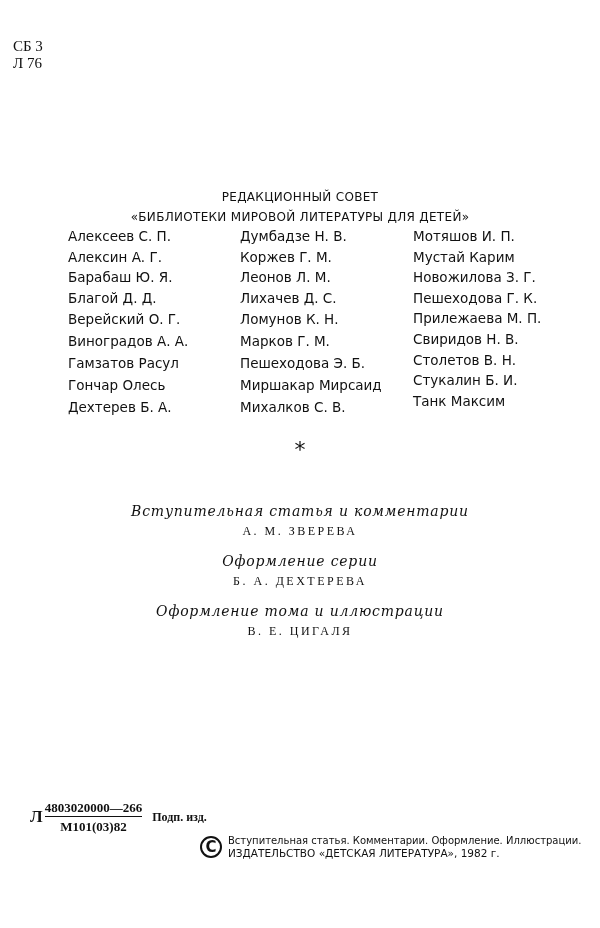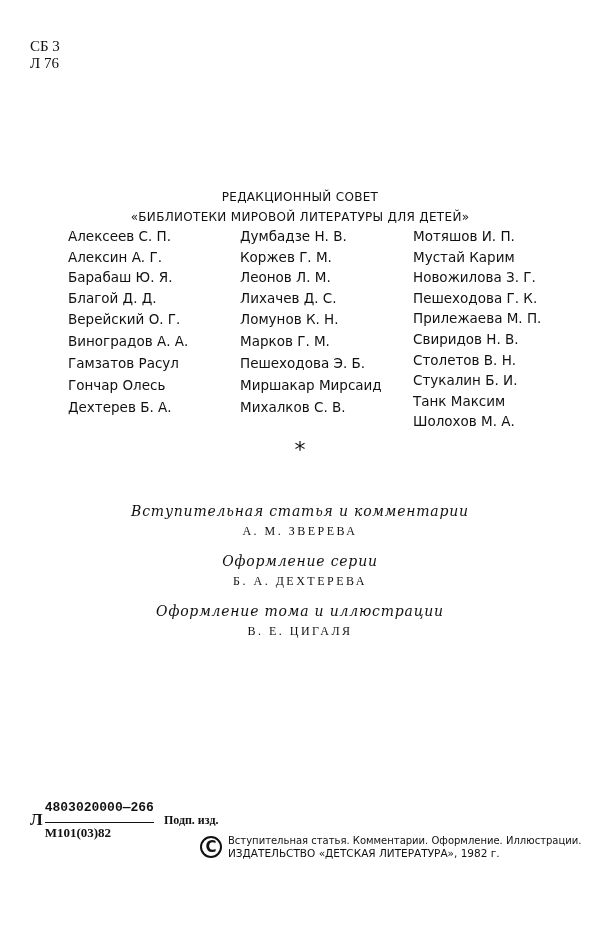--- a/index.html
+++ b/index.html
@@ -3,33 +3,33 @@
   <meta charset="utf-8">
   <style>
     html, body { margin: 0; padding: 0; }
     body {
       width: 600px; height: 928px;
       background: #ffffff; color: #111111;
       font-family: "DejaVu Serif", "Liberation Serif", serif;
       position: relative; overflow: hidden;
     }
     .abs { position: absolute; }
-    .classif { left: 30px; top: 38px; font-size: 15px; line-height: 17px; font-family: "Liberation Serif", serif; }
+    .classif { left: 13px; top: 38px; font-size: 15px; line-height: 17px; font-family: "Liberation Serif", serif; }
     .council-title { left: 0; width: 600px; text-align: center; font-size: 12px; letter-spacing: 0.3px; font-family: "DejaVu Sans", sans-serif; margin-top: 40px; }
     .col { top: 219px; font-size: 13.5px; font-family: "DejaVu Sans", sans-serif; margin-top: 7px; }
     .col div { height: 20.6px; line-height: 20.6px; white-space: nowrap; }
     .star { left: 0; width: 600px; text-align: center; top: 437px; font-size: 22px; font-family: "DejaVu Sans", sans-serif; }
     .credit { left: 0; width: 600px; text-align: center; }
     .credit .role { font-style: italic; font-size: 14px; letter-spacing: 0.8px; font-family: "DejaVu Serif", serif; }
     .credit .person { font-size: 12px; letter-spacing: 2.5px; margin-top: 5px; font-family: Liberation Serif, serif; }
     .catalog { left: 30px; top: 800px; display: flex; align-items: center; font-family: "Liberation Serif", serif; font-weight: bold; }
     .lambda { font-size: 17px; margin-right: 2px; }
     .frac { display: inline-flex; flex-direction: column; font-size: 13px; line-height: 15px; }
-    .frac .num { border-bottom: 1.3px solid #111; padding-bottom: 7px; font-family: Liberation Mono, monospace; }
-    .frac .den { padding-top: 2px; }
+    .frac .num { border-bottom: 1.3px solid #111; padding-bottom: 1px; }
+    .frac .den { padding-top: 2px; text-align: center; }
     .podp { font-size: 12px; margin-left: 10px; }
     .copyright { left: 200px; top: 835px; display: flex; align-items: center; }
     .copy-sign { width: 22px; height: 22px; border: 2.2px solid #111; border-radius: 50%; box-sizing: border-box; font-family: "DejaVu Sans", sans-serif; font-weight: bold; font-size: 15px; line-height: 18px; text-align: center; margin-right: 6px; }
     .copy-lines { font-size: 10.5px; line-height: 12px; font-family: "DejaVu Sans", sans-serif; }
     .copy-lines .l1 { font-weight: normal; font-size: 10px; }
   </style>
 </head>
 <body>
 
 <div class="abs classif">
@@ -67,21 +67,20 @@
 <div class="abs col" style="left:413px">
   <div>Мотяшов И. П.</div>
   <div>Мустай Карим</div>
   <div>Новожилова З. Г.</div>
   <div>Пешеходова Г. К.</div>
   <div>Прилежаева М. П.</div>
   <div>Свиридов Н. В.</div>
   <div>Столетов В. Н.</div>
   <div>Стукалин Б. И.</div>
   <div>Танк Максим</div>
-  <div>Шолохов М. А.</div>
 </div>
 
 <div class="abs star">*</div>
 
 <div class="abs credit" style="top:503px">
   <div class="role">Вступительная статья и комментарии</div>
   <div class="person">А. М. ЗВЕРЕВА</div>
 </div>
 <div class="abs credit" style="top:553px">
   <div class="role">Оформление серии</div>

